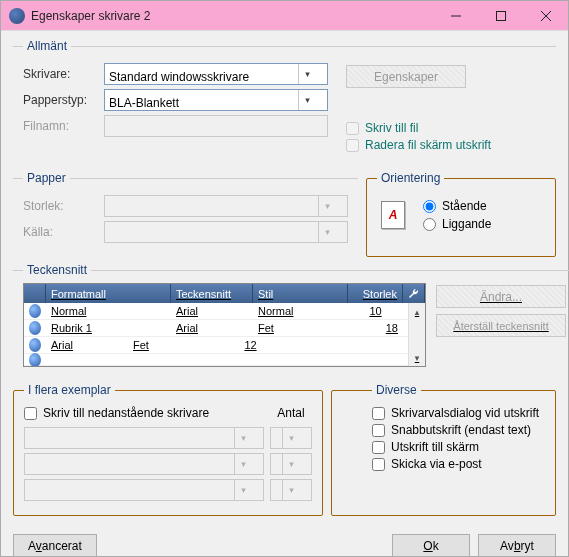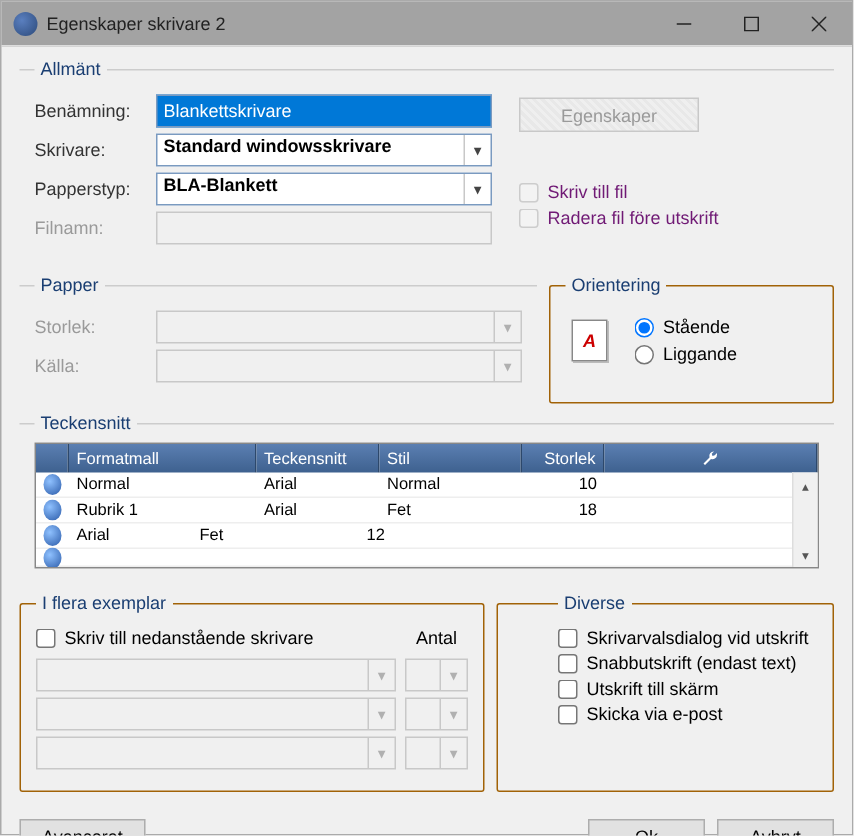--- a/index.html
+++ b/index.html
@@ -1,37 +1,37 @@
 <!DOCTYPE html>
 <html><head>
 <meta charset="utf-8">
 <style>
   * { box-sizing: border-box; font-family: "Segoe UI", Tahoma, sans-serif; font-size: 12px; }
   body { margin: 0; background: #fff; }
   .window { width: 569px; height: 557px; background: #f0f0f0; border: 1px solid #aaa; display: flex; flex-direction: column; }
-  .titlebar { height: 30px; background: #a3a3a3; display: flex; align-items: center; padding: 0 0 0 8px; border-bottom: 1px solid #ddd; }
+  .titlebar { height: 30px; background: #f9a8d4; display: flex; align-items: center; padding: 0 0 0 8px; border-bottom: 1px solid #ddd; }
   .titlebar .icon { width: 16px; height: 16px; border-radius: 50%; background: radial-gradient(circle at 35% 35%, #5a7fbf, #2c4a7a); margin-right: 6px; }
   .titlebar .title { flex: 1; color: #222; }
   .titlebar .btn { width: 45px; height: 29px; display: flex; align-items: center; justify-content: center; color: #222; }
   .body { flex: 1; padding: 8px 12px 12px 12px; display: flex; flex-direction: column; gap: 6px; }
   fieldset { border: 1px solid #a16207; border-radius: 2px; padding: 6px 10px 10px 10px; margin: 0; position: relative; }
   fieldset.flat { border: none; border-top: 1px solid #ccc; border-radius: 0; }
   legend { padding: 0 4px; color: #1a3e72; background: #f0f0f0; }
   .row { display: flex; align-items: center; margin: 4px 0; gap: 6px; }
   .lbl { width: 75px; color: #333; }
   .lbl.dis { color: #9a9a9a; }
   input[type=text], .select { height: 22px; border: 1px solid #7a9ac0; background: #fff; padding: 0 4px; font-size: 12px; }
   input[type=text].sel { background: #0078d7; color: #fff; }
   input[type=text][disabled], .select.dis { background: #f0f0f0; border-color: #c8c8c8; color: #9a9a9a; }
-  .select { display: flex; align-items: flex-start; justify-content: space-between; padding-right: 0; font-weight: bold; }
+  .select { display: flex; align-items: flex-end; justify-content: space-between; padding-right: 11px; }
   .select .arrow { width: 18px; height: 20px; display: flex; align-items: center; justify-content: center; border-left: 1px solid #c8c8c8; color: #444; font-size: 9px; }
   .select.dis .arrow { color: #b0b0b0; }
   .chk { display: flex; align-items: center; gap: 6px; margin: 3px 0; }
   .chk input { margin: 0; width: 13px; height: 13px; }
-  .chk-dis label { color: #701a75; }
+  .chk-dis label { color: #0f766e; }
   .radio { display: flex; align-items: center; gap: 6px; margin: 4px 0; }
   .radio input { margin: 0; }
   .two-col { display: flex; gap: 8px; }
   .col1 { flex: 1; }
   .btn-std { height: 23px; border: 1px solid #adadad; background: #e1e1e1; padding: 0 14px; cursor: pointer; }
   .btn-std:disabled { color: #9a9a9a; background: repeating-linear-gradient(45deg,#e8e8e8,#e8e8e8 2px,#efefef 2px,#efefef 4px); border-color: #c8c8c8; cursor: default; }
   .u { text-decoration: underline; }
   .grid { border: 1px solid #888; background: #fff; }
   .grid-head { display: flex; height: 19px; }
   .gh { background: linear-gradient(#5b7fb2,#3e618f); color: #fff; border-right: 1px solid #2d486b; display: flex; align-items: center; padding: 0 5px; font-size: 11px; }
@@ -73,24 +73,20 @@
     </div>
   </div>
 
   <div class="body">
 
     <fieldset class="flat">
       <legend>Allmänt</legend>
       <div style="display:flex; gap:18px;">
         <div style="flex:1;">
           <div class="row">
-            <span class="lbl">Benämning:</span>
-            <input type="text" class="sel" style="flex: 1 1 0%;" value="Blankettskrivare">
-          </div>
-          <div class="row">
             <span class="lbl">Skrivare:</span>
             <div class="select" style="flex:1;">
               <span>Standard windowsskrivare</span>
               <span class="arrow">▾</span>
             </div>
           </div>
           <div class="row">
             <span class="lbl">Papperstyp:</span>
             <div class="select" style="flex:1;">
               <span>BLA-Blankett</span>
@@ -106,21 +102,21 @@
           <div class="row">
             <button class="btn-std" disabled="" style="width:120px;">Egenskaper</button>
           </div>
           <div style="height:26px;"></div>
           <div class="chk chk-dis">
             <input type="checkbox" disabled="" style="">
               <label>Skriv till fil</label>
           </div>
           <div class="chk chk-dis">
             <input type="checkbox" disabled="" style="">
-              <label>Radera fil före utskrift</label>
+              <label>Radera fil skärm utskrift</label>
           </div>
         </div>
       </div>
     </fieldset>
 
     <div class="two-col">
       <fieldset class="flat col1">
         <legend>Papper</legend>
         <div class="row">
           <span class="lbl dis">Storlek:</span>
@@ -152,21 +148,21 @@
               <input type="radio" name="or" style="">
                 <label>Liggande</label>
             </div>
           </div>
         </div>
       </fieldset>
     </div>
 
     <fieldset class="flat">
       <legend>Teckensnitt</legend>
-      <div style="display:flex; gap:10px;">
+      <div style="display:flex; gap:10px;text-decoration:underline;">
         <div style="flex:1;">
           <div class="grid">
             <div class="grid-head">
               <div class="gh" style="width:22px;"></div>
               <div class="gh" style="width:125px;">Formatmall</div>
               <div class="gh" style="width:82px;">Teckensnitt</div>
               <div class="gh" style="width:95px;">Stil</div>
               <div class="gh" style="width:55px; justify-content:flex-end;">Storlek</div>
               <div class="gh tool" style="flex:1; min-width:18px;">
                 <svg width="11" height="11" viewBox="0 0 11 11">
@@ -176,21 +172,21 @@
             </div>
             <div style="display:flex;">
               <div class="grid-body" style="flex:1;" id="gridbody">
                   <div class="gr">
                     <div class="gc" style="width:22px; display:flex; align-items:center; justify-content:center;">
                       <span class="globe"></span>
                     </div>
                     <div class="gc" style="width:125px;">Normal</div>
                     <div class="gc" style="width:82px;">Arial</div>
                     <div class="gc" style="width:95px;">Normal</div>
-                    <div class="gc" style="width:55px; text-align:right;">10</div>
+                    <div class="gc" style="width:55px; text-align:center;">10</div>
                   </div>
                   <div class="gr">
                     <div class="gc" style="width:22px; display:flex; align-items:center; justify-content:center;">
                       <span class="globe"></span>
                     </div>
                     <div class="gc" style="width:125px;">Rubrik 1</div>
                     <div class="gc" style="width:82px;">Arial</div>
                     <div class="gc" style="width:95px;">Fet</div>
                     <div class="gc" style="width:55px; text-align:right;">18</div>
                   </div>
@@ -207,20 +203,24 @@
                       <span class="globe"></span>
                     </div>
                   </div>
                 </div>
               <div class="scrollbar-v">
                 <div class="sbtn">▴</div>
                 <div class="sbtn">▾</div>
               </div>
             </div>
           </div>
+        </div>
+        <div style="width:130px; display:flex; flex-direction:column; gap:6px; padding-top:2px;">
+          <button class="btn-std" disabled="">Ändra...</button>
+          <button class="btn-std" disabled="" style="font-size:11px;">Återställ teckensnitt</button>
         </div>
       </div>
     </fieldset>
 
     <div class="two-col">
       <fieldset style="flex:1;">
         <legend>I flera exemplar</legend>
         <div style="display:flex; align-items:center; justify-content:space-between; margin-bottom:4px;">
           <div class="chk">
             <input type="checkbox" style="">

